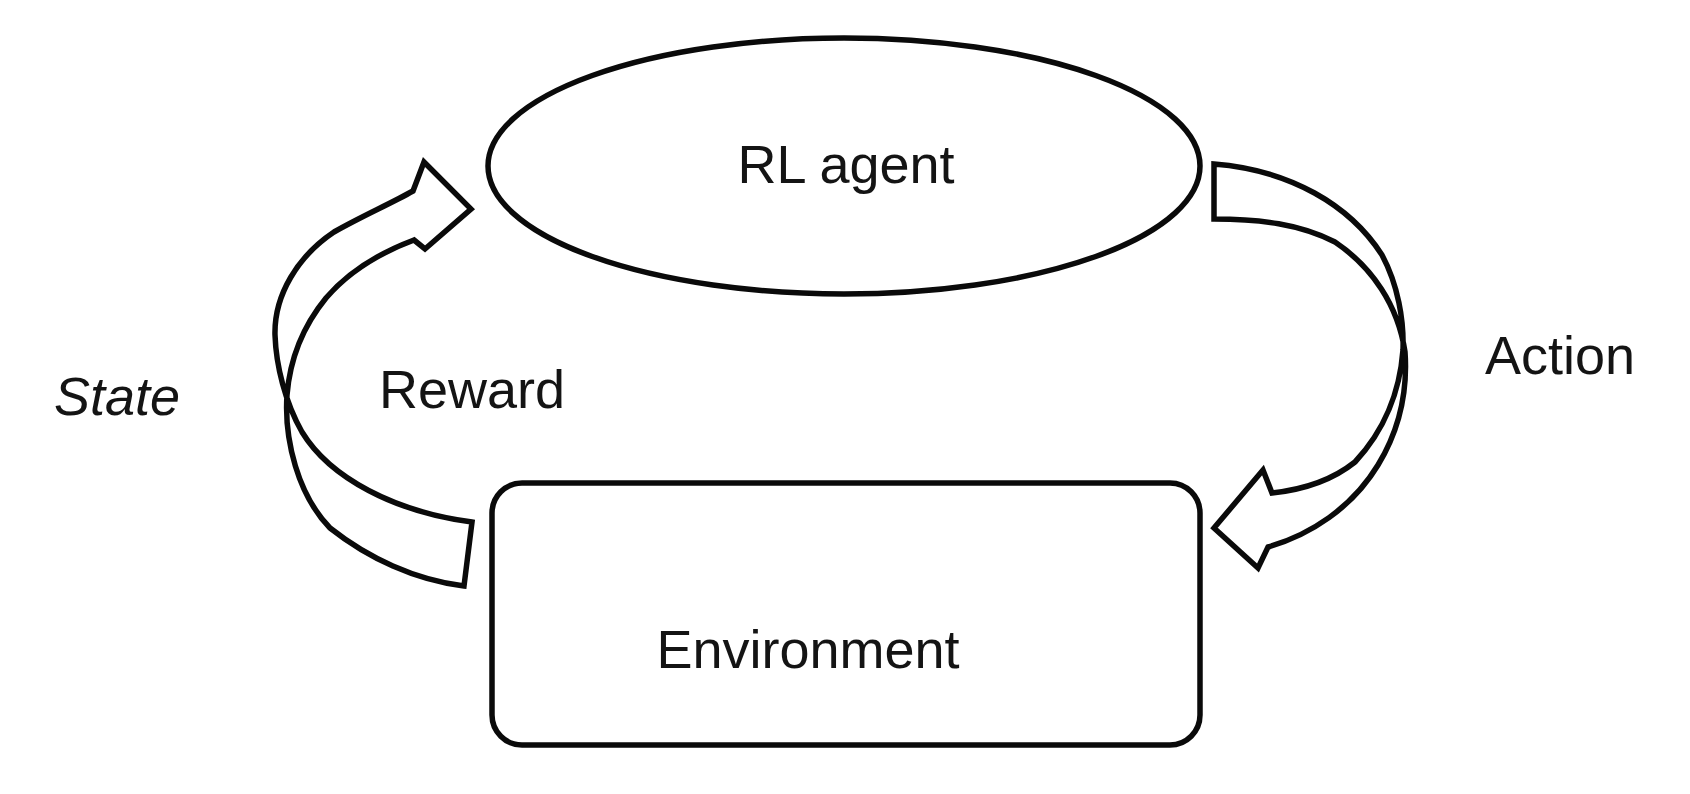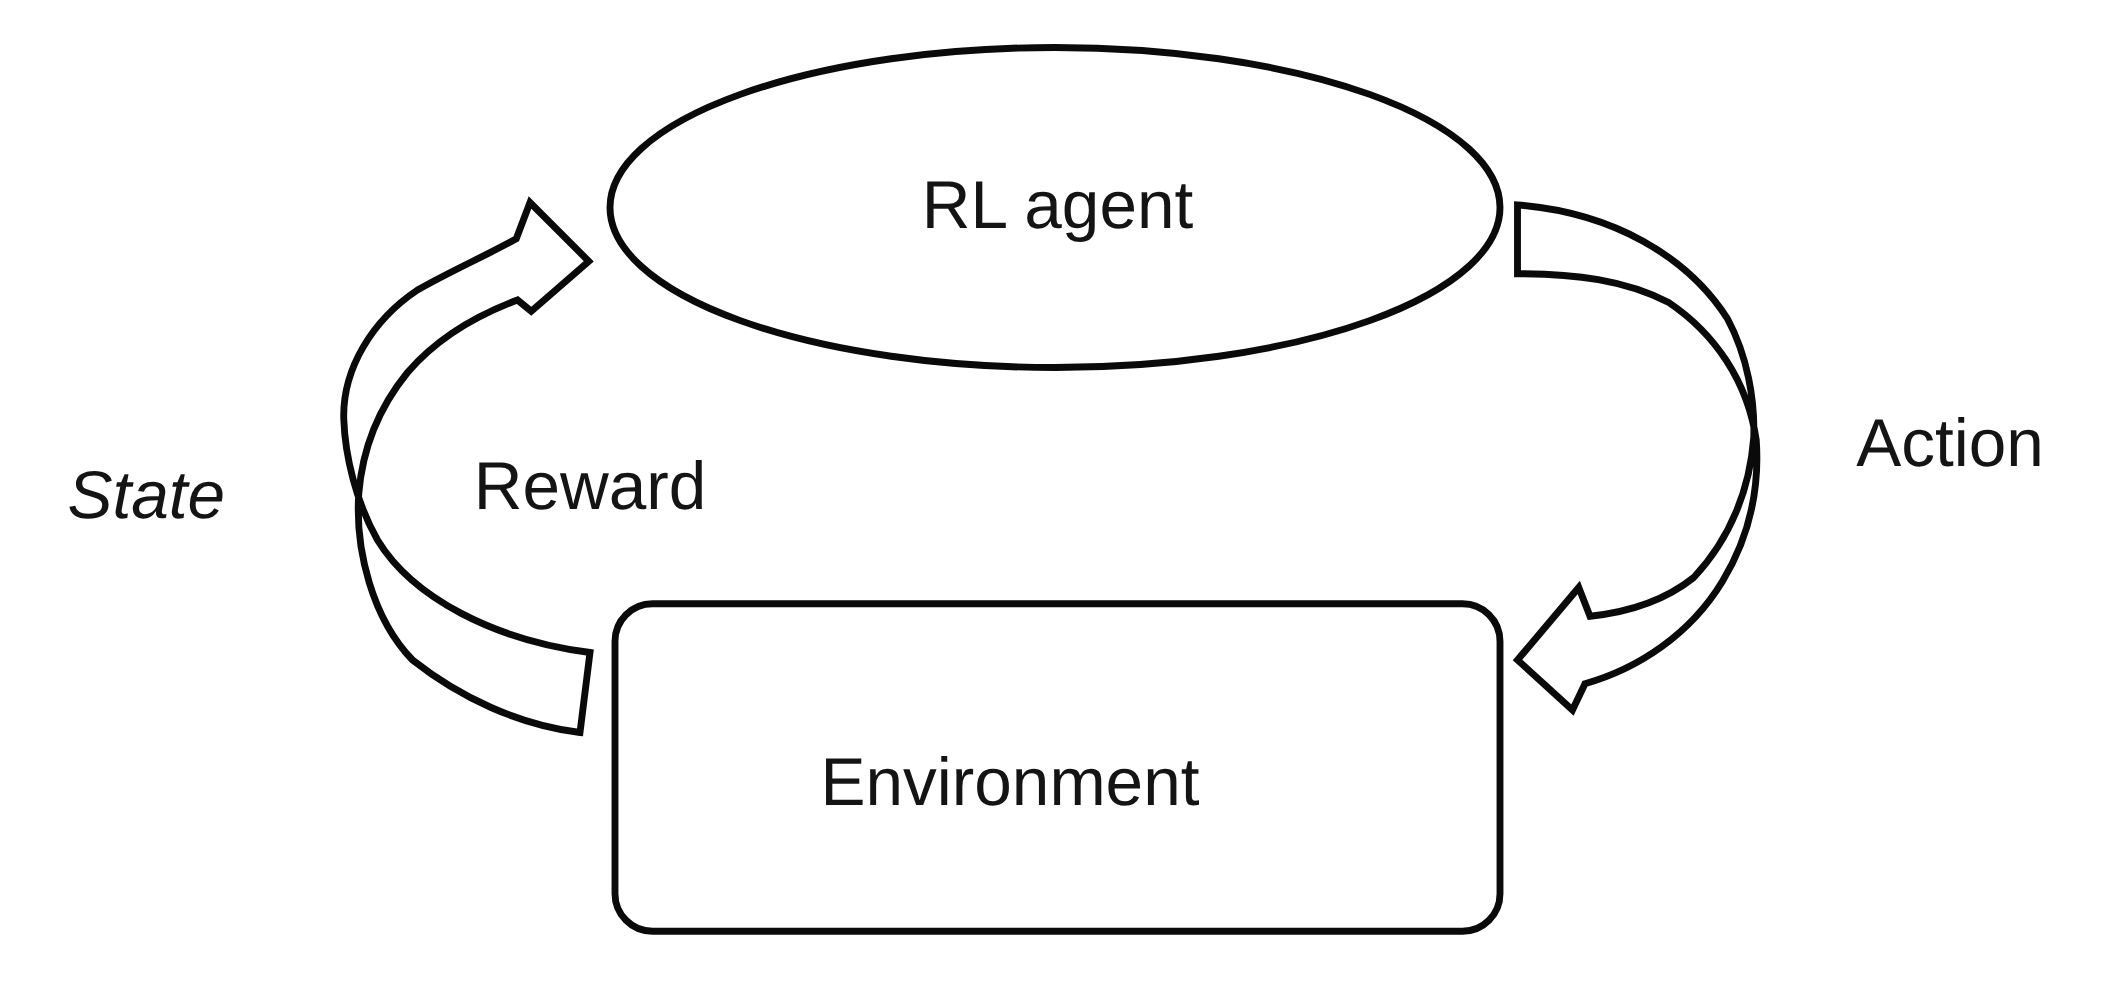--- a/index.html
+++ b/index.html
@@ -38,21 +38,21 @@
   .lbl {
     position: absolute;
     transform: translate(-50%, -50%);
     color: var(--text, #141414);
     font-size: 54px;
     line-height: 1;
     white-space: nowrap;
     letter-spacing: 0px;
   }
   .lbl-agent      { left: 846px;  top: 164px; }
-  .lbl-environment{ left: 808px;  top: 626px; }
+  .lbl-environment{ left: 808px;  top: 649px; }
   .lbl-state      { left: 117px;  top: 396px; font-style: italic; }
   .lbl-reward     { left: 472px;  top: 389px; }
   .lbl-action     { left: 1560px; top: 355px; }
 </style>
 </head>
 <body>
 
 <div class="canvas">
 
   <svg class="shapes" viewBox="0 0 1690 794" aria-hidden="true">

